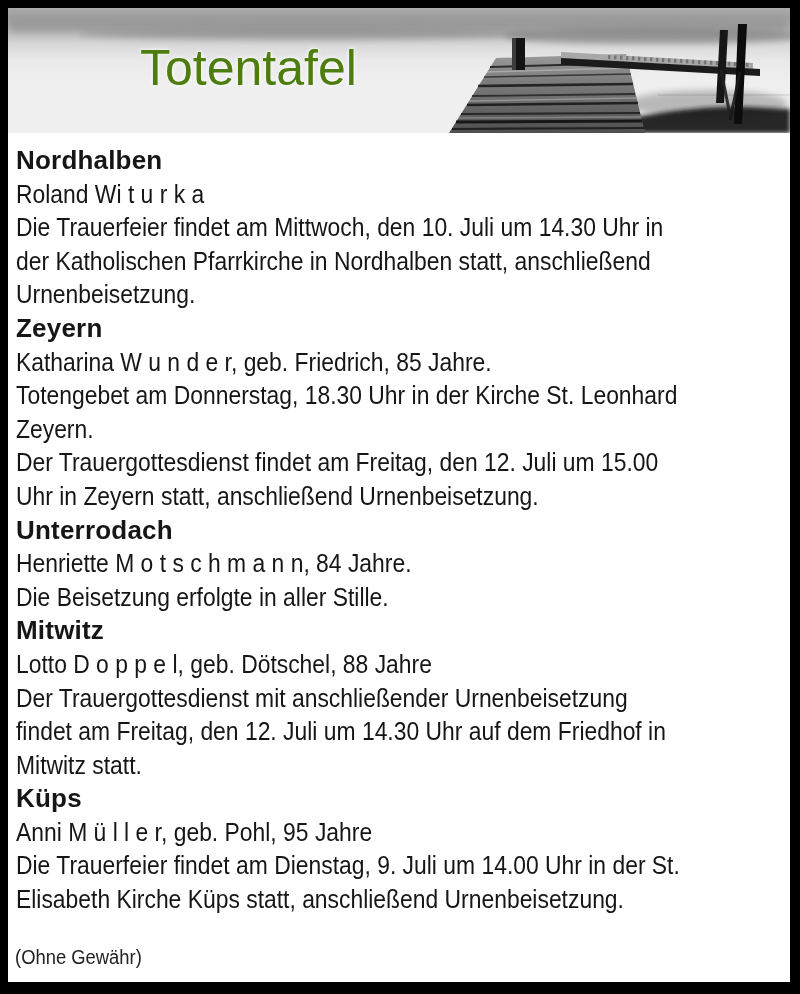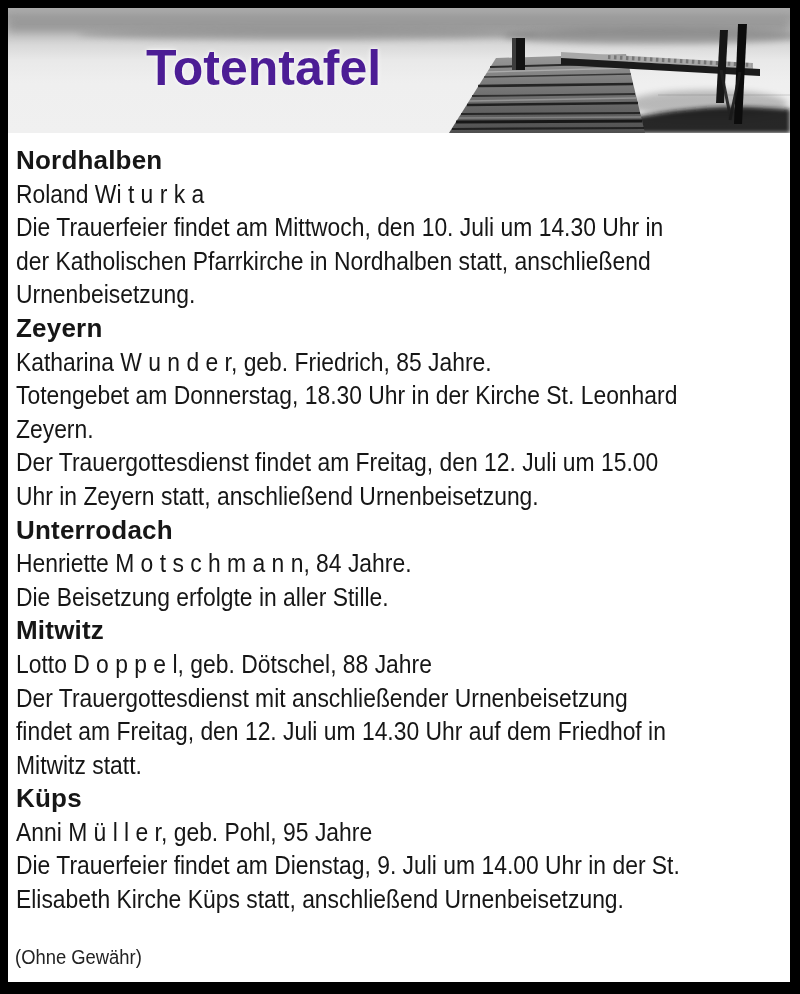--- a/index.html
+++ b/index.html
@@ -18,23 +18,23 @@
 
   
   .header {
     position:absolute; top:0; left:0;
     width:782px; height:125px;
     overflow:hidden;
   }
   .header svg { display:block; width:782px; height:125px; }
 
   .title {
-    position:absolute; top:35px; left:138px;
-    font-size:50px; font-weight:bold; line-height:1;
-    color:#4c1d95; letter-spacing:0px;
+    position:absolute; top:35px; left:132px;
+    font-size:50px; font-weight:normal; line-height:1;
+    color:#4d7c0f; letter-spacing:0px;
     text-shadow:0 0 5px rgba(255,255,255,0.85), 0 0 2px rgba(255,255,255,0.9);
     white-space:nowrap;
   }
 
   
   .content {
     position:absolute; top:136px; left:8px;
     width:880px;
     color:#161616;
     font-size:26px; line-height:33.6px;

